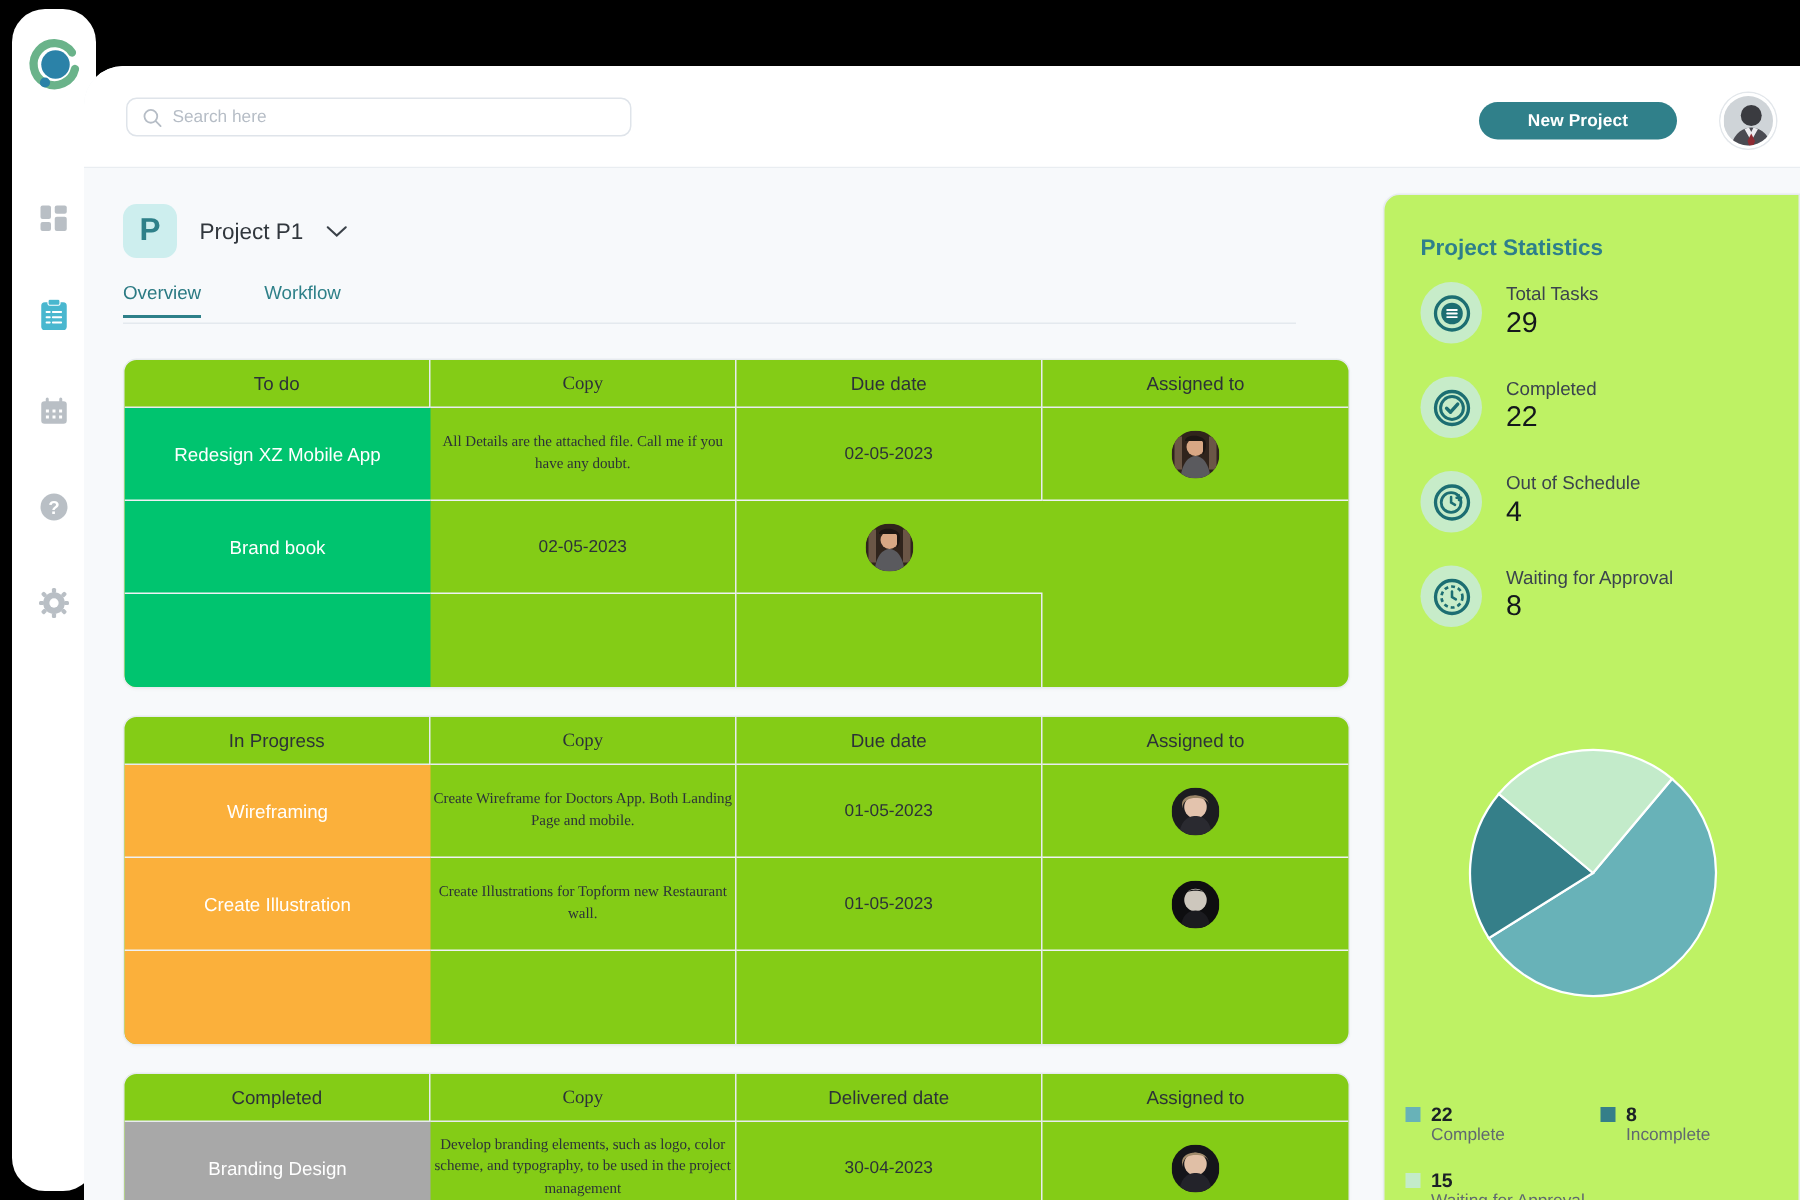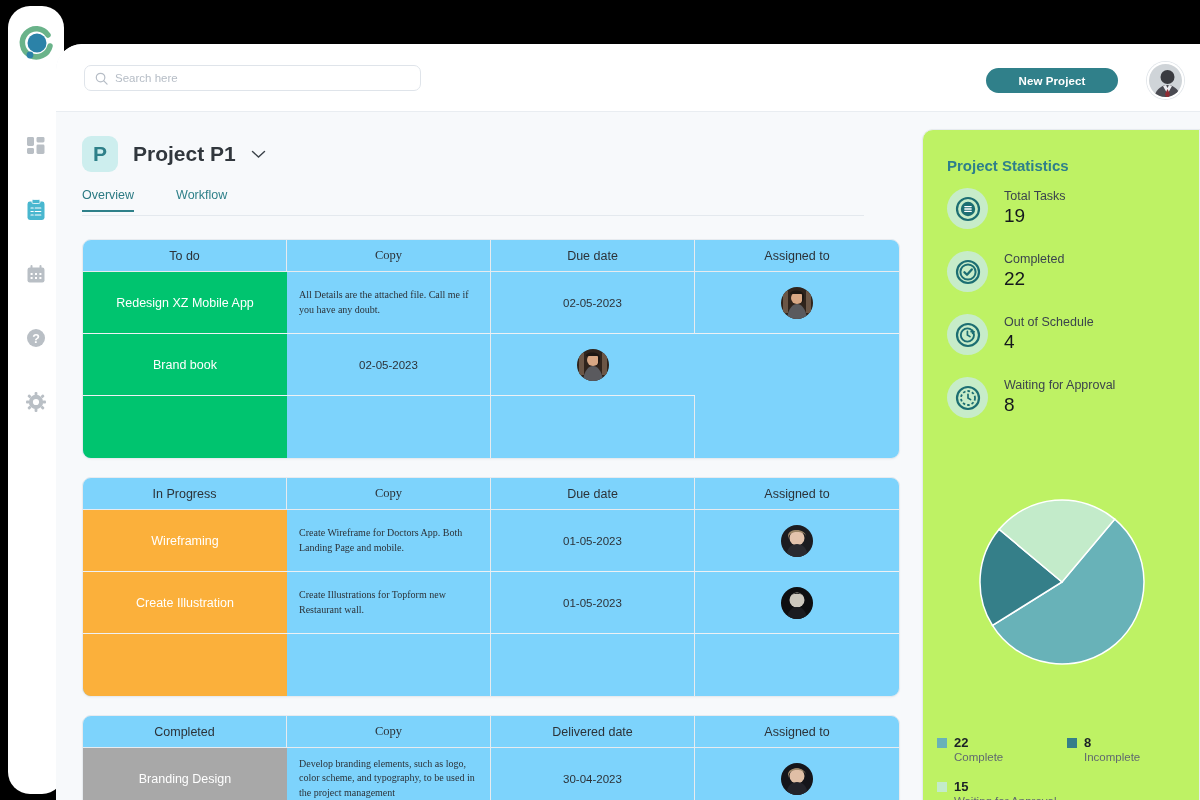--- a/index.html
+++ b/index.html
@@ -93,32 +93,32 @@
   .content { position: absolute; left: 0; top: 68px; width: 1144px; height: 732px; }
 
   .project-head { position: absolute; left: 26px; top: 24px; display: flex; align-items: center; gap: 15px; }
   .p-badge {
     width: 36px; height: 36px; border-radius: 9px;
     background: #cdeeee;
     color: #2e8089;
     font-size: 21px; font-weight: bold;
     display: flex; align-items: center; justify-content: center;
   }
-  .project-title { font-size: 21px; color: #31373d; font-weight: bold; }
+  .project-title { font-size: 15px; color: #31373d; font-weight: normal; }
   .chev-down { cursor: pointer; display: flex; align-items: center; }
 
   .tabs { position: absolute; left: 26px; top: 76px; display: flex; gap: 42px; }
   .tab { font-size: 12.5px; color: #2e8089; padding-bottom: 8px; cursor: pointer; }
   .tab.active { border-bottom: 2px solid #2e8089; color: #2b7a83; }
   .tab-divider { position: absolute; left: 26px; top: 103px; width: 782px; height: 1px; background: #e4e9ee; }
 
   
   .tables { position: absolute; left: 26px; top: 127px; width: 818px; }
   .task-card {
-    background: #7dd3fc;
+    background: #84cc16;
     border: 1px solid #e7ebef;
     border-radius: 9px;
     overflow: hidden;
     margin-bottom: 18px;
     box-shadow: 0 1px 2px rgba(0,0,0,0.03);
   }
   .trow { display: flex; }
   .thead .tcell {
     height: 32px; display: flex; align-items: center; justify-content: center;
     font-size: 12.5px; color: #2c3238; border-bottom: 1px solid #e7ebef;
@@ -137,22 +137,22 @@
     display: flex; align-items: center; justify-content: center;
     color: #ffffff; font-size: 12.5px; text-align: center;
     border-right: 0 !important;
   }
   .green { background: #00c46f; }
   .orange { background: #fbb03b; }
   .grey { background: #a8a8a8; }
 
   .copy-cell {
     display: flex; align-items: center; justify-content: center;
-    font-size: 10px; color: #2c3238; line-height: 1.45;
-    padding: 6px 12px;
+    font-size: 10px; color: #2c3238; text-align: center; line-height: 1.45;
+    padding: 6px 0;
   }
   .date-cell {
     display: flex; align-items: center; justify-content: center;
     font-size: 11.5px; color: #2c3238;
   }
   .assign-cell { display: flex; align-items: center; justify-content: center; }
   .row-avatar { width: 32px; height: 32px; border-radius: 50%; overflow: hidden; }
 
   .r-tall { height: 62px; }
   .r-empty { height: 62px; }
@@ -445,21 +445,21 @@
               <svg width="26" height="26" viewBox="0 0 26 26">
                 <circle cx="13" cy="13" r="11" fill="none" stroke="#1c6e72" stroke-width="2.2"></circle>
                 <circle cx="13" cy="13" r="7.2" fill="#1c6e72"></circle>
                 <g stroke="#ffffff" stroke-width="1.3" stroke-linecap="round">
                   <path d="M9.8 10.6h6.4M9.8 13h6.4M9.8 15.4h6.4"></path>
                 </g>
               </svg>
             </div>
             <div class="stat-text">
               <div class="s-label">Total Tasks</div>
-              <div class="s-value">19</div>
+              <div class="s-value">29</div>
             </div>
           </div>
 
           <div class="stat-item">
             <div class="stat-circle">
               <svg width="26" height="26" viewBox="0 0 26 26">
                 <circle cx="13" cy="13" r="11" fill="none" stroke="#1c6e72" stroke-width="2.2"></circle>
                 <circle cx="13" cy="13" r="7.6" fill="none" stroke="#1c6e72" stroke-width="2"></circle>
                 <path d="M9.4 13.2 L12 15.8 L16.8 10.4" fill="none" stroke="#1c6e72" stroke-width="2.3" stroke-linecap="round" stroke-linejoin="round"></path>
               </svg>

